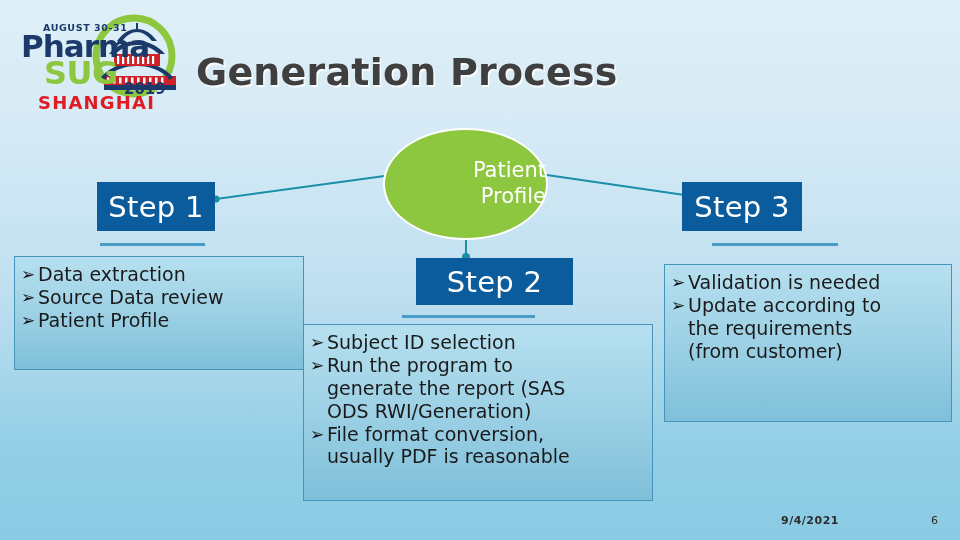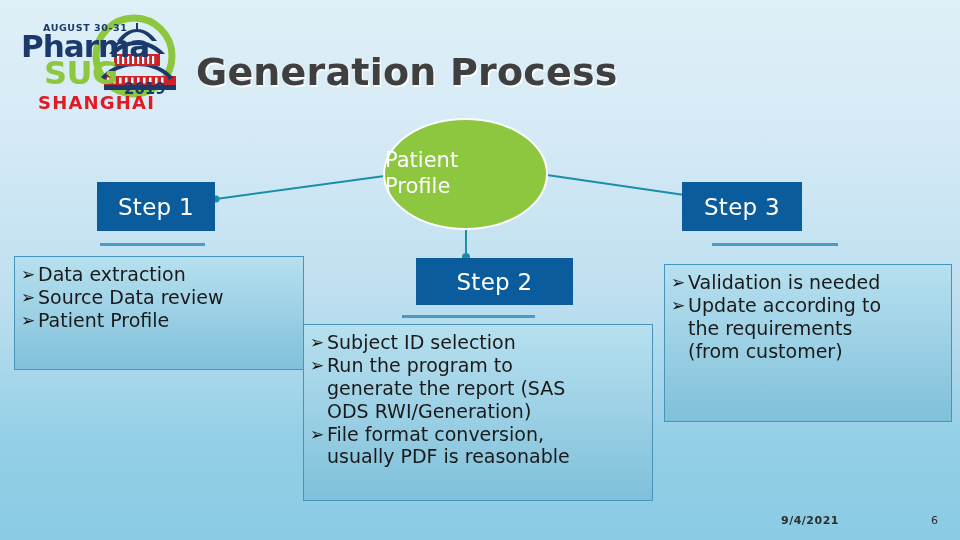--- a/index.html
+++ b/index.html
@@ -51,48 +51,48 @@
     position: absolute;
     left: 0; top: 0;
     width: 960px; height: 540px;
     pointer-events: none;
   }
 
   
   #ellipse {
     position: absolute;
     left: 383px;
-    top: 118px;
+    top: 128px;
     width: 165px;
     height: 112px;
     border-radius: 50%;
     background: #8dc63f;
     border: 2.5px solid #ffffff;
     box-sizing: border-box;
     display: flex;
-    align-items: flex-start;
+    align-items: flex-end;
     justify-content: center;
     flex-direction: column;
     color: #ffffff;
     font-size: 21px;
     line-height: 1.22;
     text-align: center;
     font-family: "DejaVu Sans", sans-serif;
   }
   #ellipse .ln { display: block; }
 
   
   .step-head {
     position: absolute;
     background: #0a5c9c;
     color: #ffffff;
     display: flex;
     align-items: center;
     justify-content: center;
-    font-size: 23px;
+    font-size: 29px;
     font-family: "DejaVu Sans", sans-serif;
     letter-spacing: 0.3px;
   }
   .step-rule {
     position: absolute;
     height: 3px;
     background: #4a9cc7;
   }
   .step-body {
     position: absolute;

